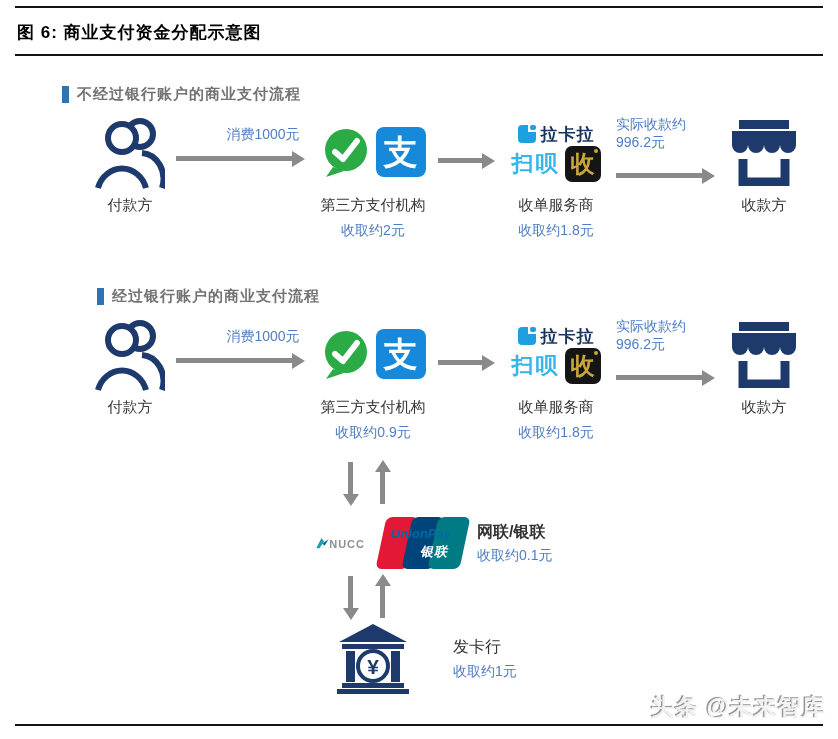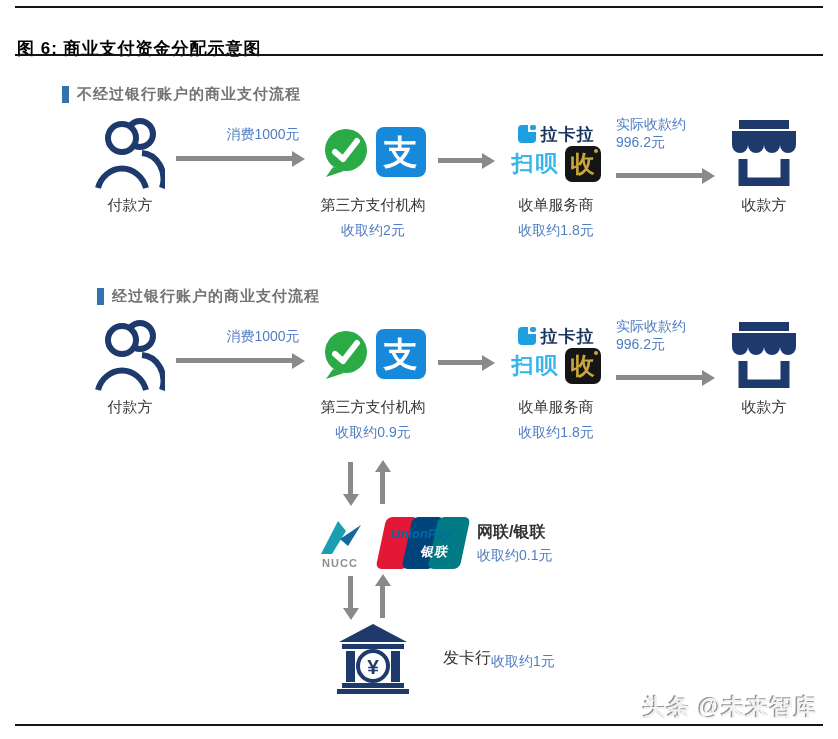--- a/index.html
+++ b/index.html
@@ -5,21 +5,21 @@
   * { margin:0; padding:0; box-sizing:border-box; }
   html,body { background:#ffffff; }
   body {
     width:838px; height:739px; position:relative; overflow:hidden;
     font-family:"Liberation Sans","DejaVu Sans",sans-serif; color:#333;
   }
   .rule { position:absolute; left:15px; right:15px; height:2px; background:#141414; }
   .rule-top { top:6px; }
   .rule-title { top:54px; }
   .rule-bottom { top:724px; }
-  .fig-title { position:absolute; left:17px; top:37px; font-size:17px; font-weight:bold; color:#000; letter-spacing:1px; }
+  .fig-title { position:absolute; left:17px; top:21px; font-size:17px; font-weight:bold; color:#000; letter-spacing:1px; }
 
   .diagram { position:absolute; left:0; top:70px; width:838px; }
 
   .sec-header { display:flex; align-items:center; margin-left:62px; height:20px; }
   .sec-header .bar { width:7px; height:17px; background:#3173ad; margin-right:8px; }
   .sec-header .sec-label { font-size:15px; font-weight:bold; color:#737373; letter-spacing:1px; }
   .sec-1 { margin-top:14px; }
   .sec-2 { margin-top:30px;padding-left:35px; }
 
   .flow-row { display:flex; margin-left:88px; margin-top:10px; height:142px; align-items:flex-start; }
@@ -62,43 +62,43 @@
   .vflow { margin-left:315px; margin-top:2px; width:320px; }
   .vpair { display:flex; gap:27px; margin-left:33px; height:46px; }
   .varrow { position:relative; width:5px; background:#8a8a8a; height:32px; margin-top:2px; }
   .varrow-down::after { content:""; position:absolute; bottom:-12px; left:50%; transform:translateX(-50%);
     border-top:12px solid #8a8a8a; border-left:8px solid transparent; border-right:8px solid transparent; }
   .varrow-up { margin-top:12px; }
   .varrow-up::before { content:""; position:absolute; top:-12px; left:50%; transform:translateX(-50%);
     border-bottom:12px solid #8a8a8a; border-left:8px solid transparent; border-right:8px solid transparent; }
 
   .clearing-row { display:flex; align-items:center; gap:12px; margin-top:6px; height:62px; }
-  .nucc-block { display:flex; flex-direction:column; align-items:center; width:50px; }
+  .nucc-block { display:flex; flex-direction:row; align-items:center; width:50px; }
   .nucc-text { font-size:11px; font-weight:bold; color:#8a9096; letter-spacing:1px; margin-top:1px; }
 
   .unionpay { position:relative; width:88px; height:52px; }
   .up-pane { position:absolute; top:0; width:32px; height:52px; transform:skewX(-12deg); border-radius:6px; }
   .up-red  { left:4px;  background:#e21836; }
   .up-navy { left:30px; background:#00447c; }
   .up-teal { left:56px; background:#007b84; }
   .up-text { position:absolute; top:9px; left:0; right:0; text-align:center; color:#0369a1;
     font-size:13px; font-weight:bold; font-style:italic; }
   .up-cn { position:absolute; top:26px; left:26px; right:0; text-align:center; color:#fff;
     font-size:13px; font-weight:bold; font-style:italic; letter-spacing:1px; }
 
   .hub-labels { display:flex; flex-direction:column; }
   .hub-title { font-size:16px; font-weight:bold; color:#333; }
   .hub-fee { font-size:14px; color:#4f7dc2; margin-top:4px; }
 
   .issuer-row { display:flex; align-items:center; gap:34px; margin-left:22px; margin-top:4px; }
-  .issuer-labels { display:flex; flex-direction:row; }
+  .issuer-labels { display:flex; flex-direction:column;margin-left:10px; }
   .issuer-title { font-size:16px; color:#333; }
   .issuer-fee { font-size:14px; color:#4f7dc2; margin-top:5px; }
 
-  .watermark { position:absolute; right:20px; top:692px; font-size:23px; font-weight:bold;
+  .watermark { position:absolute; right:12px; top:692px; font-size:23px; font-weight:bold;
     color:#f2f2f2; text-shadow:-1.5px -1.5px 0 #969696, 1px 1px 0 #ffffff; letter-spacing:1px; }
 </style>
 </head>
 <body>
 
 <div class="rule rule-top"></div>
 <div class="fig-title">图 6:  商业支付资金分配示意图</div>
 <div class="rule rule-title"></div>
 
 <div class="diagram">

